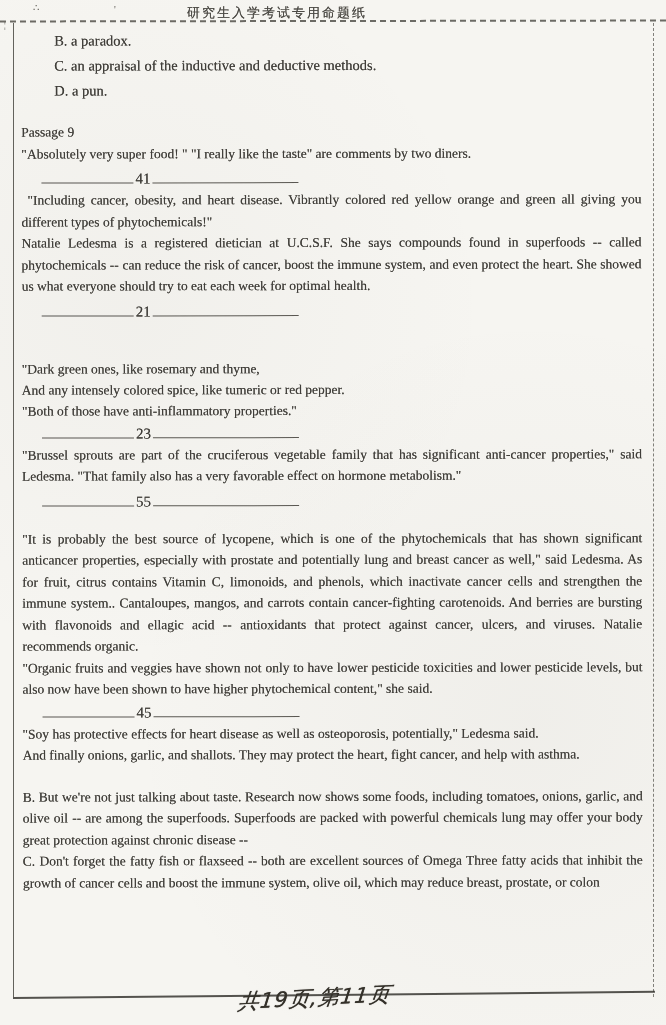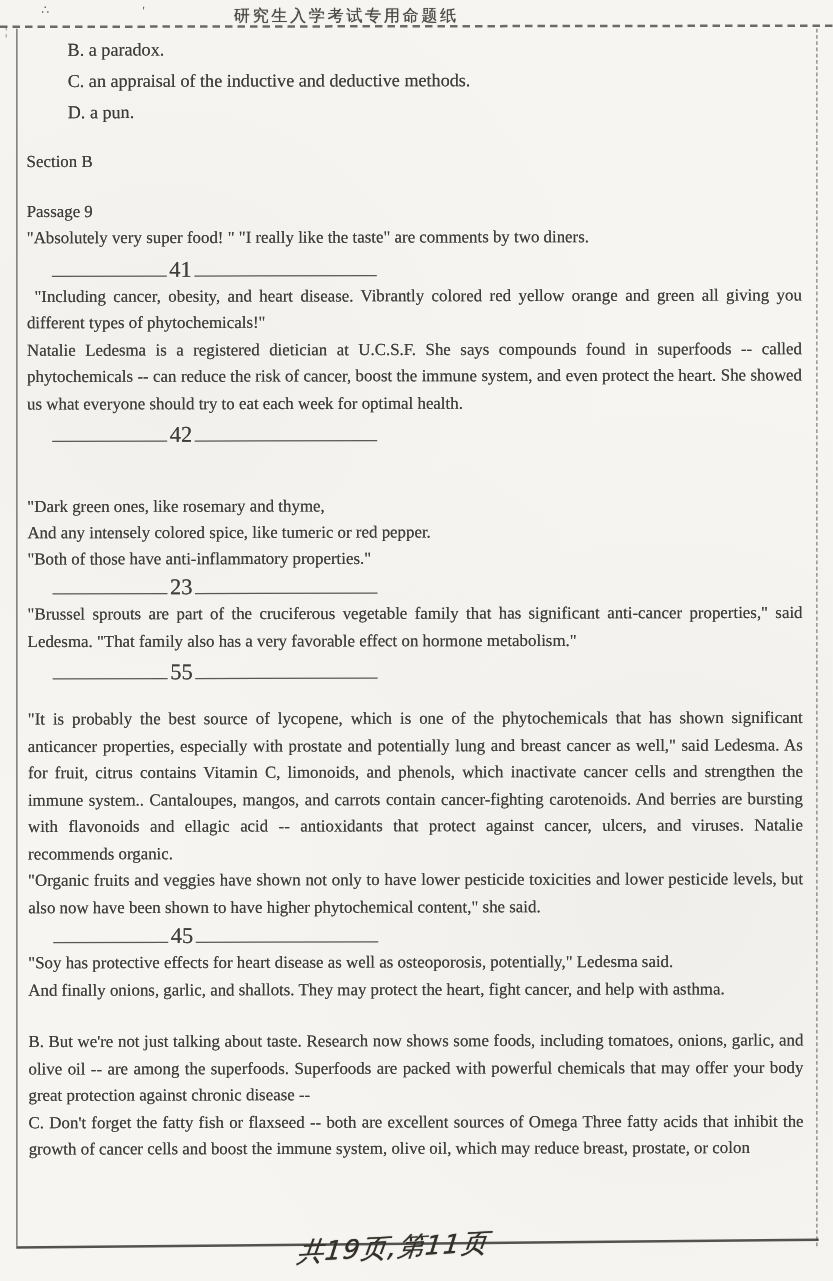--- a/index.html
+++ b/index.html
@@ -52,21 +52,21 @@
   .instructions{text-indent:27px;text-align:justify;}
   .passage-heading{margin-top:18px;}
   .indent-slight{text-indent:6px;}
   .gap-line{margin:2px 0 0 20px;height:21px;white-space:nowrap;}
   .gap-line .seg{
     display:inline-block;height:14px;vertical-align:baseline;
     border-bottom:1.5px solid rgba(62,60,54,.85);
   }
   .gap-line .seg-l{width:92px;}
   .gap-line .seg-r{width:146px;}
-  .gap-line .gap-num{padding:0 2px;font-size:18px;}
+  .gap-line .gap-num{padding:0 2px;font-size:15px;}
   .sp-36{margin-top:36px;}
   .sp-16{margin-top:16px;}
   .sp-20{margin-top:20px;}
   .sp-4{margin-top:4px;}
   .lines3{line-height:21px;}
   .footer-note{
     position:absolute;left:238px;top:984px;
     font-family:"DejaVu Sans", sans-serif;
     font-size:21px;color:#333029;font-style:italic;
     transform:rotate(-3deg) skewX(-10deg);
@@ -95,34 +95,33 @@
   <div class="bottom-rule"></div>
 
   <div class="content">
 
     <div class="opts">
       <div>B. a paradox.</div>
       <div>C. an appraisal of the inductive and deductive methods.</div>
       <div>D. a pun.</div>
     </div>
 
-    <div class="heading">Section B</div>
 
     <div class="passage-heading">Passage 9</div>
     <div>"Absolutely very super food! " "I really like the taste" are comments by two diners.</div>
 
     <div class="gap-line sp-4">
       <span class="seg seg-l"></span><span class="gap-num">41</span><span class="seg seg-r"></span>
     </div>
 
     <div class="para indent-slight">"Including cancer, obesity, and heart disease. Vibrantly colored red yellow orange and green all giving you different types of phytochemicals!"</div>
     <div class="para">Natalie Ledesma is a registered dietician at U.C.S.F. She says compounds found in superfoods -- called phytochemicals -- can reduce the risk of cancer, boost the immune system, and even protect the heart. She showed us what everyone should try to eat each week for optimal health.</div>
 
     <div class="gap-line sp-4">
-      <span class="seg seg-l"></span><span class="gap-num">42</span><span class="seg seg-r"></span>
+      <span class="seg seg-l"></span><span class="gap-num">21</span><span class="seg seg-r"></span>
     </div>
 
     <div class="lines3 sp-36">
       <div>"Dark green ones, like rosemary and thyme,</div>
       <div>And any intensely colored spice, like tumeric or red pepper.</div>
       <div>"Both of those have anti-inflammatory properties."</div>
     </div>
 
     <div class="gap-line">
       <span class="seg seg-l"></span><span class="gap-num">23</span><span class="seg seg-r"></span>
@@ -138,21 +137,21 @@
     <div class="para">"Organic fruits and veggies have shown not only to have lower pesticide toxicities and lower pesticide levels, but also now have been shown to have higher phytochemical content," she said.</div>
 
     <div class="gap-line">
       <span class="seg seg-l"></span><span class="gap-num">45</span><span class="seg seg-r"></span>
     </div>
 
     <div>"Soy has protective effects for heart disease as well as osteoporosis, potentially," Ledesma said.</div>
     <div>And finally onions, garlic, and shallots. They may protect the heart, fight cancer, and help with asthma.</div>
 
     <div class="sp-20">
-      <div class="para">B. But we're not just talking about taste. Research now shows some foods, including tomatoes, onions, garlic, and olive oil -- are among the superfoods. Superfoods are packed with powerful chemicals that may offer your body great protection against chronic disease --</div>
+      <div class="para">B. But we're not just talking about taste. Research now shows some foods, including tomatoes, onions, garlic, and olive oil -- are among the superfoods. Superfoods are packed with powerful chemicals lung may offer your body great protection against chronic disease --</div>
       <div class="para">C. Don't forget the fatty fish or flaxseed -- both are excellent sources of Omega Three fatty acids that inhibit the growth of cancer cells and boost the immune system, olive oil, which may reduce breast, prostate, or colon</div>
     </div>
 
   </div>
 
   <div class="footer-note">共19页,第11页</div>
 
 </div>
 
 </body></html>

